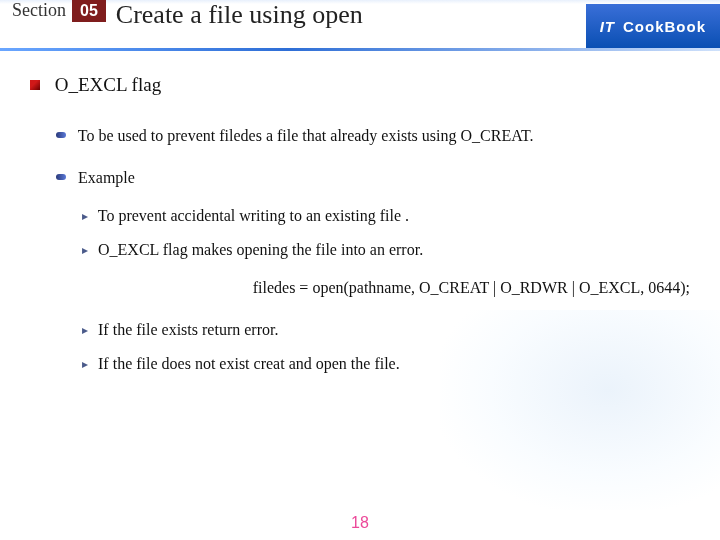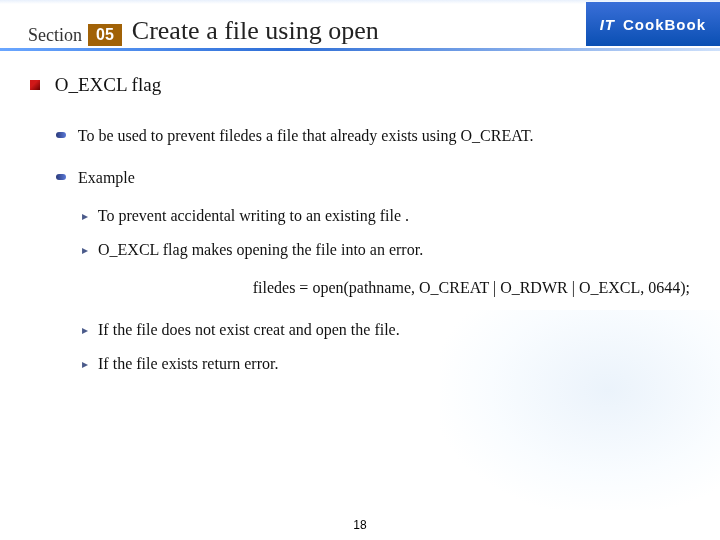--- a/index.html
+++ b/index.html
@@ -15,35 +15,34 @@
     position: absolute;
     right: 0;
     bottom: 30px;
     width: 280px;
     height: 200px;
     background: radial-gradient(ellipse at 60% 40%, rgba(230,240,250,0.8) 0%, rgba(240,248,255,0.4) 50%, rgba(255,255,255,0) 75%);
     z-index: 0;
   }
   .header {
     display: flex;
-    align-items: flex-end;
+    align-items: flex-start;
     height: 46px;
     position: relative;
     z-index: 2;
-    margin-left: 16px;
   }
   .section-label {
     font-size: 18px;
     color: #333;
     padding-left: 12px;
     padding-right: 6px;
     font-family: "Times New Roman", serif;
   }
   .section-num {
-    background: #a16207;
+    background: #7f1d1d;
     color: #fff;
     font-size: 16px;
     padding: 2px 8px;
     font-family: Arial, sans-serif;
     font-weight: bold;
     margin-right: 10px;
     min-width: 30px;
     text-align: center;
   }
   .title {
@@ -125,22 +124,22 @@
     font-size: 16px;
     font-family: "Times New Roman", serif;
     text-align: right;
   }
   .page-num {
     position: absolute;
     bottom: 8px;
     left: 0;
     width: 100%;
     text-align: center;
-    color: #000000;
-    font-size: 12px;
+    color: #ec4899;
+    font-size: 16px;
     font-family: Arial, sans-serif;
     z-index: 2;
   }
   .chart-title-bar {
     position: absolute;
     top: 0; left: 0; right: 0;
     height: 4px;
     background: linear-gradient(to bottom, #e8f0fc, #fff);
     z-index: 1;
   }
@@ -181,20 +180,20 @@
   </div>
   <div class="arrow-item">
     <span>O_EXCL flag makes opening the file into an error.</span>
   </div>
 
   <div class="codeblock">
     <span>filedes = open(pathname, O_CREAT | O_RDWR | O_EXCL, 0644);</span>
   </div>
 
   <div class="arrow-item">
-    <span>If the file does not exist creat and open the file.</span>
+    <span>If the file exists return error.</span>
   </div>
   <div class="arrow-item">
-    <span>If the file exists return error.</span>
+    <span>If the file does not exist creat and open the file.</span>
   </div>
 </div>
 
 <div class="page-num">18</div>
 
 </body></html>

